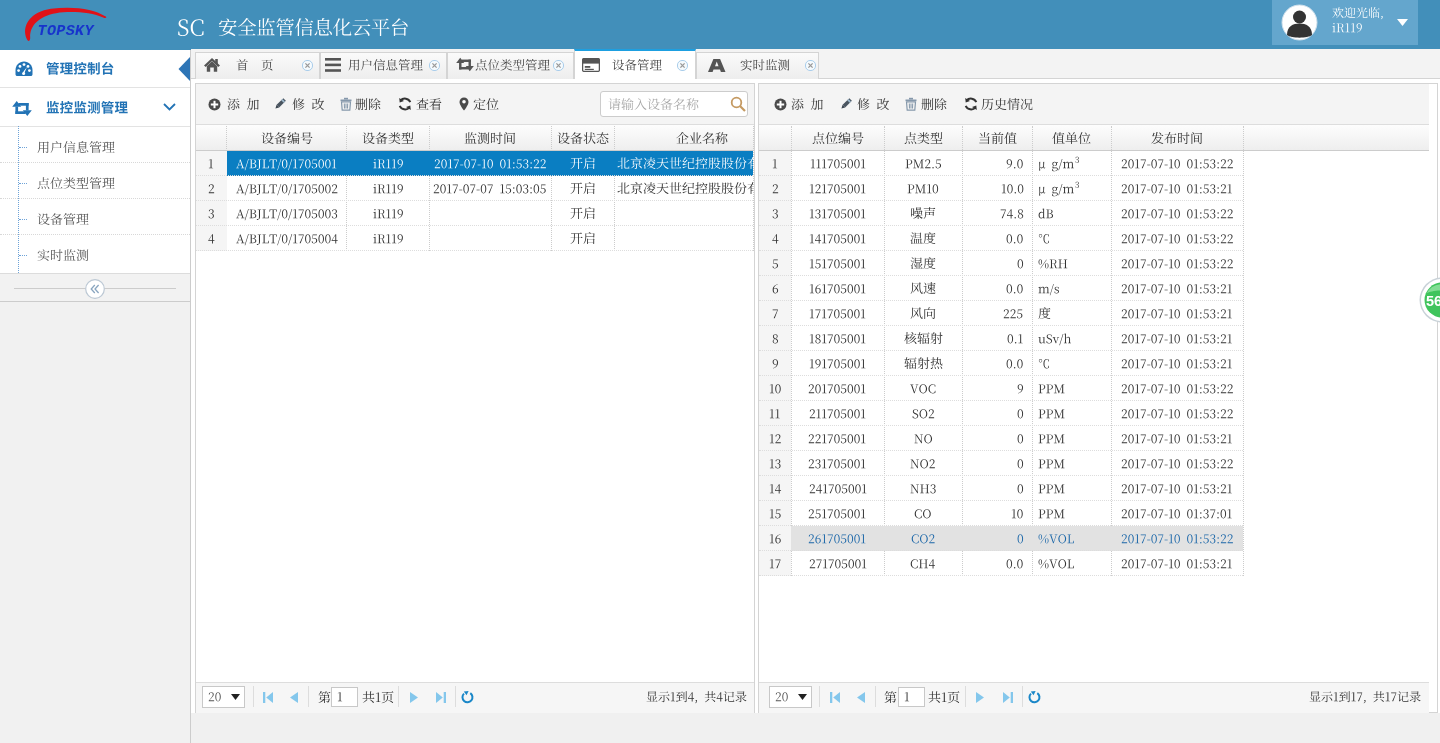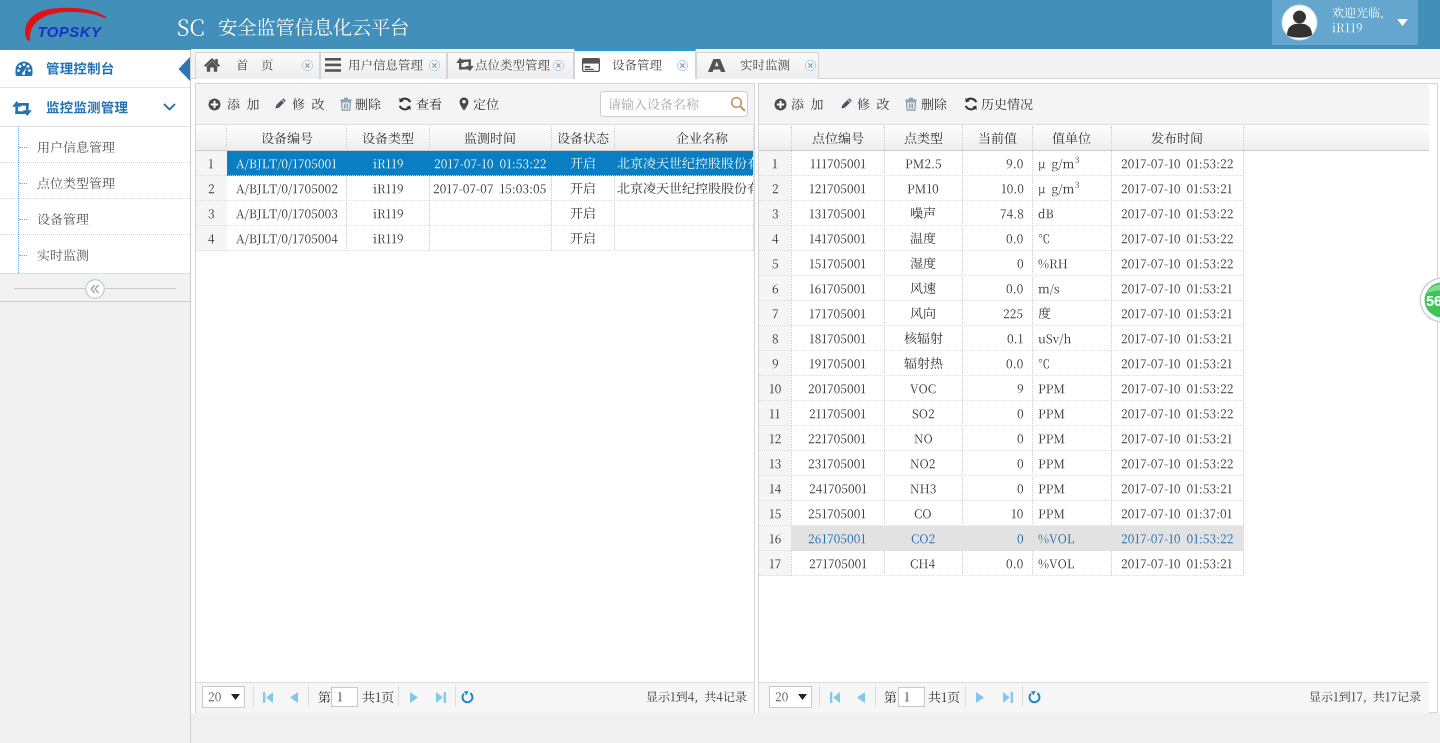--- a/index.html
+++ b/index.html
@@ -150,21 +150,21 @@
     <div style="position:absolute;left:0px;top:50px;width:190px;height:224px;background:#ffffff"></div>
     <div style="position:absolute;left:0px;top:273px;width:190px;height:1px;background:#dcdcdc"></div>
     <div style="position:absolute;left:0px;top:274px;width:190px;height:27px;background:#f2f2f2"></div>
     <div style="position:absolute;left:0px;top:302px;width:190px;height:441px;background:#f1f1f1"></div>
     <div style="position:absolute;left:190px;top:50px;width:1px;height:693px;background:#cccccc"></div>
     <div style="position:absolute;left:191px;top:50px;width:1249px;height:663px;background:#ffffff"></div>
     <div style="position:absolute;left:191px;top:713px;width:1249px;height:30px;background:#f0f0f0"></div>
     <svg style="position:absolute;left:0px;top:0px" width="120" height="45" viewBox="0 0 120 45">
 <path d="M 27,39.5 C 20.5,26 31,11.5 51,8.8 C 72,5.8 94,8.6 105.8,16.6 C 107.2,17.7 105.6,18.6 103.2,17.5 C 91,12.3 71,10.8 56,13.2 C 39.5,15.9 29.5,25.5 30.2,37.5 C 30.4,41 28.2,42 27,39.5 Z" fill="#e01218"></path>
 </svg>
-    <div style="position:absolute;left:37.5px;top:22.5px;font-family:Liberation Sans, sans-serif;font-style:italic;font-weight:bold;font-size:15px;letter-spacing:0.4px;color:#1733cc">TOPSKY</div>
+    <div style="position:absolute;left:37.5px;top:22.5px;font-family:Liberation Mono, monospace;font-style:italic;font-weight:bold;font-size:15px;letter-spacing:0.4px;color:#1733cc">TOPSKY</div>
     <svg style="position:absolute;left:177.0px;top:16.7px;overflow:visible" width="28" height="29">
       <g fill="#ffffff" transform="translate(0,18.70) scale(0.022000)">
         <use href="#s0" x="0"></use>
         <use href="#s1" x="567"></use>
       </g>
     </svg>
     <svg style="position:absolute;left:217.5px;top:17.9px;overflow:visible" width="192" height="26">
       <g fill="#ffffff" transform="translate(0,16.57) scale(0.019500)">
         <use href="#s2" x="0"></use>
         <use href="#s3" x="979"></use>

